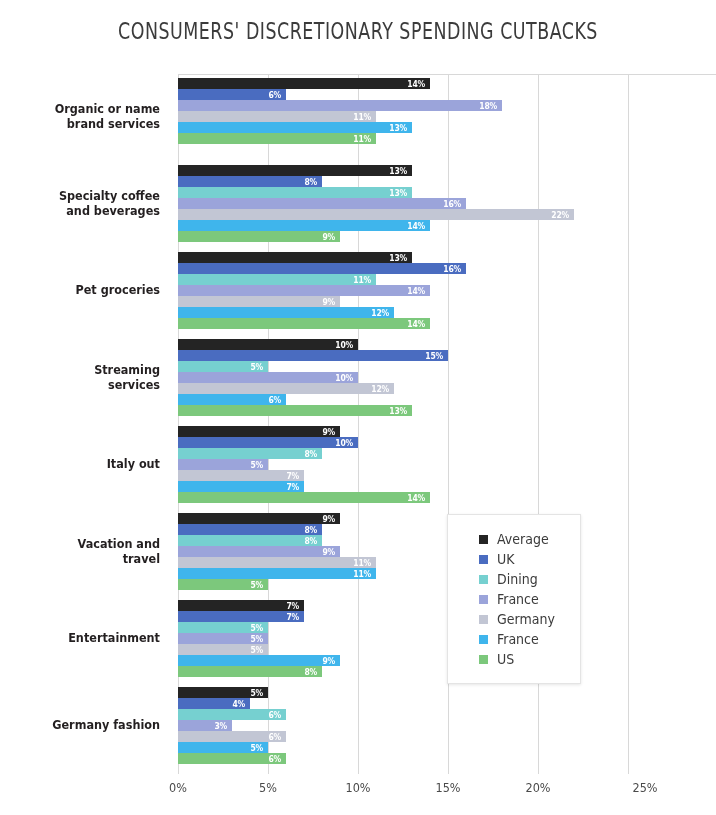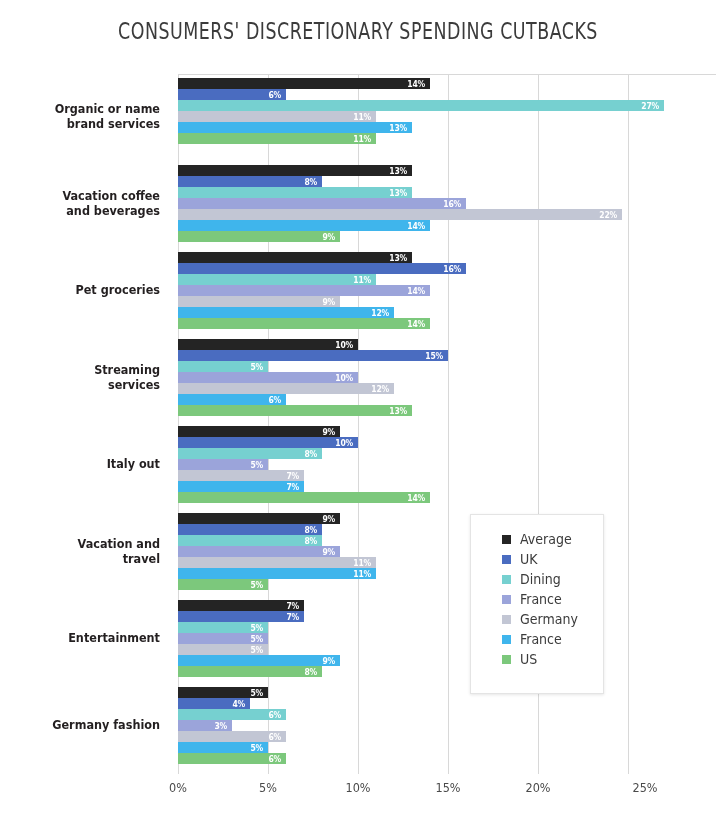--- a/index.html
+++ b/index.html
@@ -105,27 +105,27 @@
     color: #ffffff;
     padding-right: 5px;
     letter-spacing: -0.2px;
     white-space: nowrap;
     font-family: "DejaVu Sans Condensed", "Liberation Sans Narrow", "Liberation Sans", sans-serif;
   }
 
   
   #legend {
     position: absolute;
-    left: 470px;
+    left: 447px;
     top: 514px;
     width: 134px;
     background: #ffffff;
     border: 1px solid #e4e4e4;
     box-shadow: 0 1px 3px rgba(0,0,0,0.10);
-    padding: 14px 0 24px 31px;
+    padding: 14px 0 14px 31px;
     box-sizing: border-box;
     z-index: 5;
   }
   .legend-item {
     display: flex;
     align-items: center;
     height: 20px;
   }
   .legend-swatch {
     width: 9px;
@@ -162,42 +162,42 @@
           <div class="bar" title="Average: 14%" style="width: 252px; background: rgb(36, 36, 36);">
             <span class="bar-value">14%</span>
           </div>
         </div>
         <div class="bar-row">
           <div class="bar" title="UK: 6%" style="width: 108px; background: rgb(74, 108, 192);">
             <span class="bar-value">6%</span>
           </div>
         </div>
         <div class="bar-row">
-          <div class="bar" title="Spain: 27%" style="width: 486px; background: rgb(118, 208, 208);">
-            <span class="bar-value">27%</span>
+          <div class="bar" title="Italy: 18%" style="width: 324px; background: rgb(155, 164, 218);">
+            <span class="bar-value">18%</span>
           </div>
         </div>
         <div class="bar-row">
           <div class="bar" title="Germany: 11%" style="width: 198px; background: rgb(194, 198, 212);">
             <span class="bar-value">11%</span>
           </div>
         </div>
         <div class="bar-row">
           <div class="bar" title="France: 13%" style="width: 234px; background: rgb(63, 181, 236);">
             <span class="bar-value">13%</span>
           </div>
         </div>
         <div class="bar-row">
           <div class="bar" title="US: 11%" style="width: 198px; background: rgb(124, 200, 124);">
             <span class="bar-value">11%</span>
           </div>
         </div>
       </div>
       <div class="group" style="top: 91px; height: 77px;">
-        <div class="cat-label" style="top: 24px;"><span>Vacation coffee</span><br><span>and beverages</span></div>
+        <div class="cat-label" style="top: 24px;"><span>Specialty coffee</span><br><span>and beverages</span></div>
         <div class="bar-row">
           <div class="bar" title="Average: 13%" style="width: 234px; background: rgb(36, 36, 36);">
             <span class="bar-value">13%</span>
           </div>
         </div>
         <div class="bar-row">
           <div class="bar" title="UK: 8%" style="width: 144px; background: rgb(74, 108, 192);">
             <span class="bar-value">8%</span>
           </div>
         </div>
@@ -205,21 +205,21 @@
           <div class="bar" title="Spain: 13%" style="width: 234px; background: rgb(118, 208, 208);">
             <span class="bar-value">13%</span>
           </div>
         </div>
         <div class="bar-row">
           <div class="bar" title="Italy: 16%" style="width: 288px; background: rgb(155, 164, 218);">
             <span class="bar-value">16%</span>
           </div>
         </div>
         <div class="bar-row">
-          <div class="bar" title="Germany: 22%" style="width: 444px; background: rgb(194, 198, 212);">
+          <div class="bar" title="Germany: 22%" style="width: 396px; background: rgb(194, 198, 212);">
             <span class="bar-value">22%</span>
           </div>
         </div>
         <div class="bar-row">
           <div class="bar" title="France: 14%" style="width: 252px; background: rgb(63, 181, 236);">
             <span class="bar-value">14%</span>
           </div>
         </div>
         <div class="bar-row">
           <div class="bar" title="US: 9%" style="width: 162px; background: rgb(124, 200, 124);">

